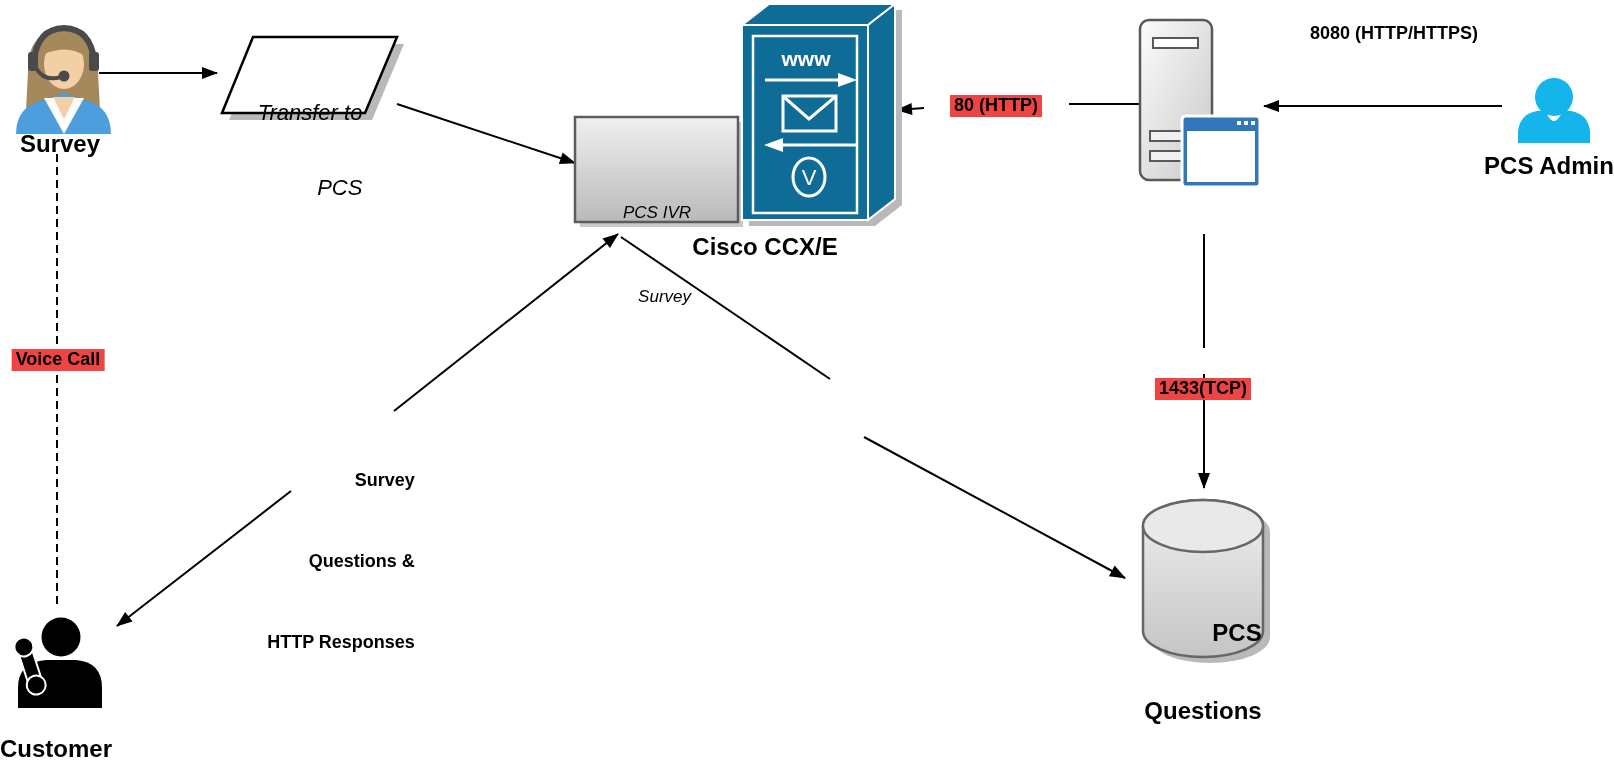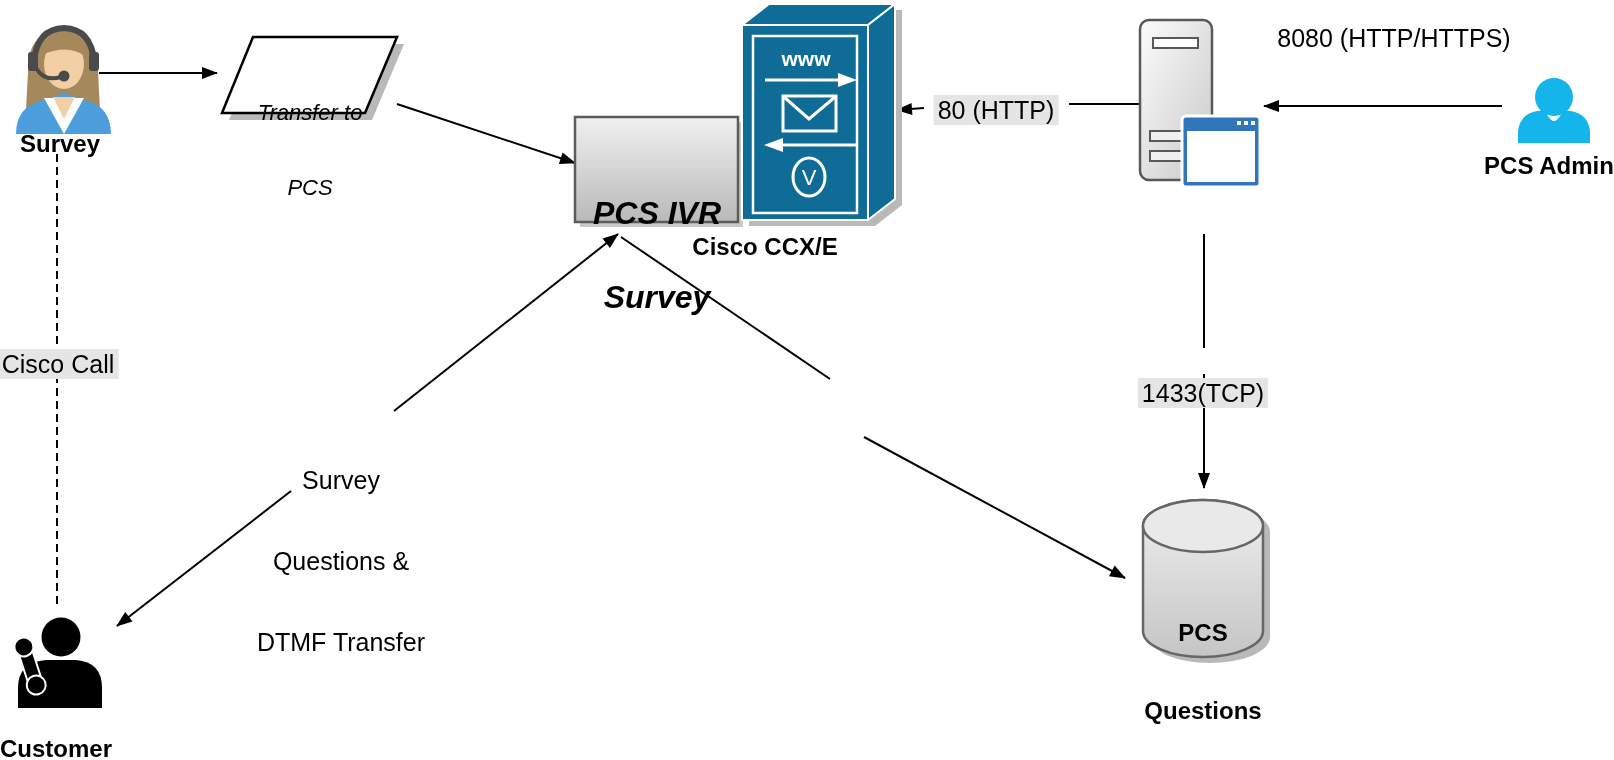--- a/index.html
+++ b/index.html
@@ -1,26 +1,26 @@
 <!DOCTYPE html>
 <html><head>
 <meta charset="utf-8">
 <style>
   html,body{margin:0;padding:0;background:#ffffff;}
   #stage{position:relative;width:1614px;height:760px;background:#ffffff;overflow:hidden;
          font-family:"Liberation Sans",sans-serif;color:#000;}
   #wires{position:absolute;left:0;top:0;}
   .lbl{position:absolute;transform:translateX(-50%);text-align:center;white-space:pre;line-height:1.2;}
   .node-lbl{font-weight:bold;font-size:24px;}
-  .edge-lbl{font-size:25px;}
-  .bgw{background:#e5e5e5;padding:0 4px;}
-  .ivr-text{font-weight:bold;font-style:italic;font-size:32px;line-height:28px;}
+  .edge-lbl{font-size:18px;font-weight:bold;}
+  .bgw{background:#ef4444;padding:0 4px;}
+  .ivr-text{font-weight:normal;font-style:italic;font-size:17px;line-height:28px;}
   .transfer-text{font-style:italic;font-size:22px;line-height:25px;}
   .ml{line-height:27px;}
-  .blockline{display:block;}
+  .blockline{display:block;text-align:right;}
 </style>
 </head>
 <body>
 
 <div id="stage">
 
   <svg id="wires" width="1614" height="760" viewBox="0 0 1614 760">
     <defs>
       <marker id="ah" markerUnits="userSpaceOnUse" markerWidth="18" markerHeight="14" refX="16" refY="7" orient="auto">
         <path d="M1,1 L17,7 L1,13 Z" fill="#000"></path>
@@ -147,28 +147,28 @@
 
   <div class="lbl node-lbl" style="left:1549px;top:152px;">PCS Admin</div>
 
   <div class="lbl node-lbl" style="left:1203px;top:568px;line-height:26px;">
     <span class="blockline">PCS</span>
     <span class="blockline">Questions</span>
   </div>
 
   <div class="lbl node-lbl" style="left:56px;top:735px;">Customer</div>
 
-  <div class="lbl edge-lbl bgw" style="left:58px;top:349px;">Cisco Call</div>
+  <div class="lbl edge-lbl bgw" style="left:58px;top:349px;">Voice Call</div>
 
   <div class="lbl edge-lbl bgw" style="left:996px;top:95px;">80 (HTTP)</div>
 
   <div class="lbl edge-lbl" style="left:1394px;top:23px;">8080 (HTTP/HTTPS)</div>
 
   <div class="lbl edge-lbl bgw" style="left:1203px;top:350px;margin-top:28px;">1433(TCP)</div>
 
 
   <div class="lbl edge-lbl ml" style="left:341px;top:413px;">
     <span class="blockline">Survey</span>
     <span class="blockline">Questions &amp;</span>
-    <span class="blockline">DTMF Transfer</span>
+    <span class="blockline">HTTP Responses</span>
   </div>
 
 </div>
 
 </body></html>

